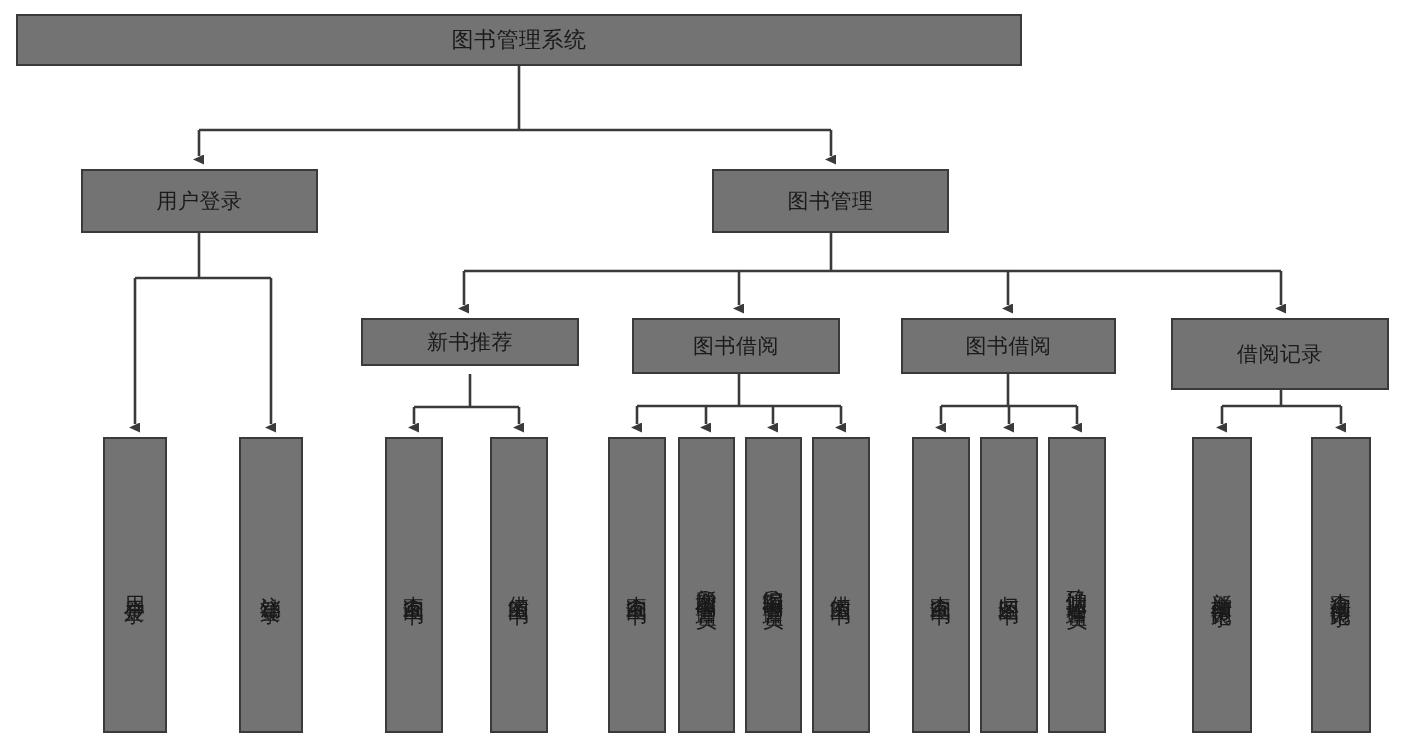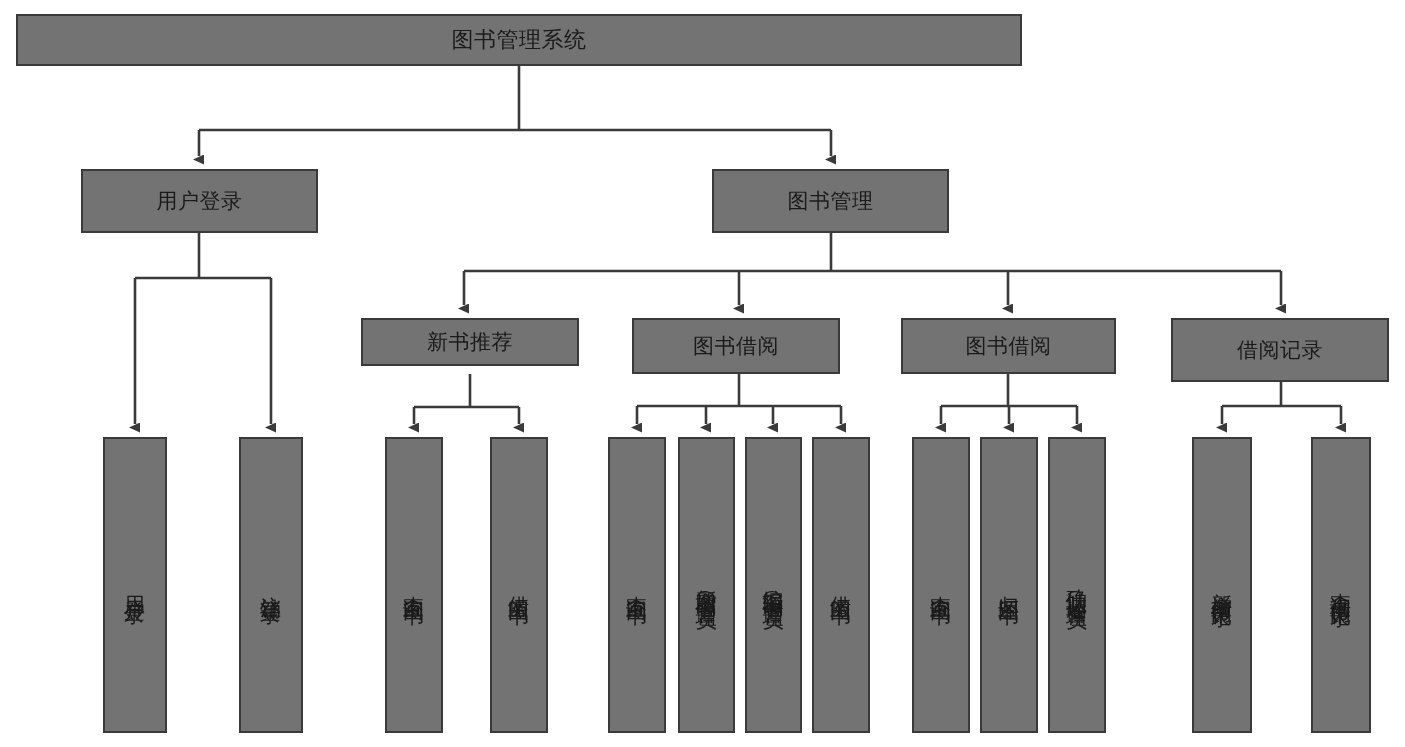--- a/index.html
+++ b/index.html
@@ -136,21 +136,21 @@
 
   <div class="node horiz" style="left:361px; top:318px; width:218px; height:48px;">
     <span class="lbl">新书推荐</span>
   </div>
   <div class="node horiz" style="left:632px; top:318px; width:208px; height:56px;">
     <span class="lbl">图书借阅</span>
   </div>
   <div class="node horiz" style="left:901px; top:318px; width:215px; height:56px;">
     <span class="lbl">图书借阅</span>
   </div>
-  <div class="node horiz" style="left:1171px; top:318px; width:218px; height:64px;">
+  <div class="node horiz" style="left:1171px; top:318px; width:218px; height:72px;">
     <span class="lbl">借阅记录</span>
   </div>
 
   <div class="node vert" style="left:103px; top:437px; width:64px; height:296px;">
     <span class="lbl">用户登录</span>
   </div>
   <div class="node vert" style="left:239px; top:437px; width:64px; height:296px;">
     <span class="lbl">注销登录</span>
   </div>
 

